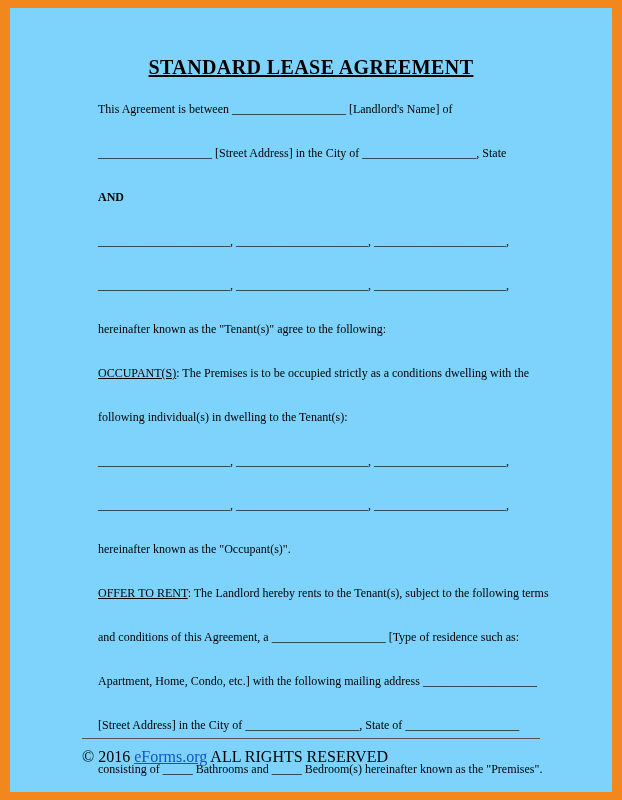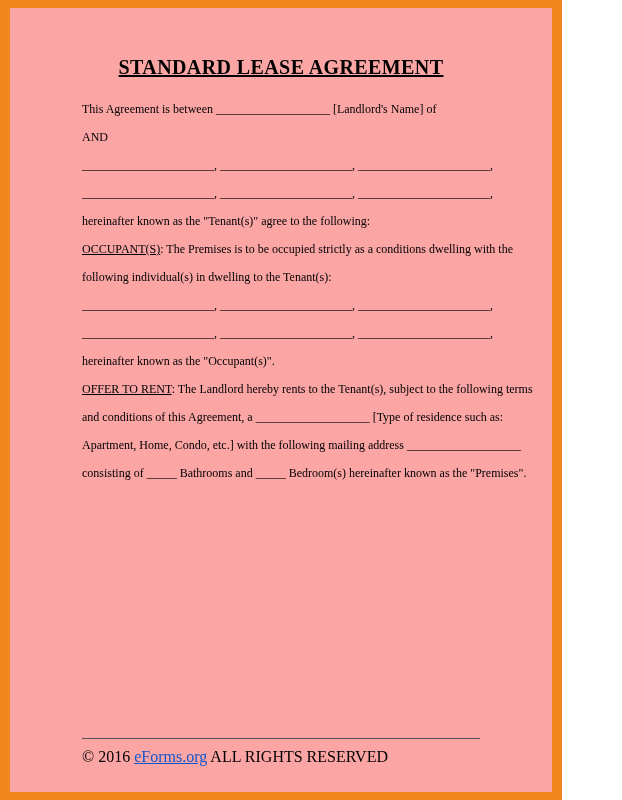--- a/index.html
+++ b/index.html
@@ -2,26 +2,26 @@
 <html style="--frame: #f1871d; --link: #1155cc;"><head>
 <meta charset="utf-8">
 <style>
   html, body {
     margin: 0;
     padding: 0;
     background: #ffffff;
   }
   .frame {
     box-sizing: border-box;
-    width: 562px;
+    width: 622px;
     height: 800px;
     border-style: solid;
     border-color: var(--frame, #f1871d);
     border-width: 8px 10px 8px 10px;
-    background: #fca5a5;
+    background: #7dd3fc;
     position: relative;
     font-family: "Liberation Serif", "DejaVu Serif", serif;
     color: #000000;
   }
   .page {
     box-sizing: border-box;
     position: relative;
     height: 100%;
     padding: 38px 72px 0 72px;
   }
@@ -29,29 +29,29 @@
     font-size: 20px;
     font-weight: bold;
     text-decoration: underline;
     text-align: center;
     letter-spacing: 0.4px;
     margin: 10px 0 16px 0;
   }
   .line {
     font-size: 12px;
     line-height: 28px;
-    margin: 0;
+    margin: 16px;
     white-space: nowrap;
   }
   .lead {
     font-weight: normal;
     text-decoration: underline;
   }
   .bold {
-    font-weight: normal;
+    font-weight: bold;
   }
   .checkbox {
     display: inline-block;
     width: 10px;
     height: 10px;
     border: 1px solid #000;
     margin-right: 6px;
     transform: translateY(1px);
   }
   .footer {
@@ -79,34 +79,36 @@
 </style>
 </head>
 <body>
 
 <div class="frame">
   <div class="page">
 
     <h1 class="title">STANDARD LEASE AGREEMENT</h1>
 
     <p class="line">This Agreement is between ___________________ [Landlord's Name] of</p>
+    <p class="line">___________________ [Street Address] in the City of ___________________, State</p>
     <p class="line bold">AND</p>
     <p class="line">______________________, ______________________, ______________________,</p>
     <p class="line">______________________, ______________________, ______________________,</p>
     <p class="line">hereinafter known as the "Tenant(s)" agree to the following:</p>
 
     <p class="line"><span class="lead">OCCUPANT(S)</span><span>: The Premises is to be occupied strictly as a conditions dwelling with the</span></p>
     <p class="line">following individual(s) in dwelling to the Tenant(s):</p>
     <p class="line">______________________, ______________________, ______________________,</p>
     <p class="line">______________________, ______________________, ______________________,</p>
     <p class="line">hereinafter known as the "Occupant(s)".</p>
 
     <p class="line"><span class="lead">OFFER TO RENT</span><span>: The Landlord hereby rents to the Tenant(s), subject to the following terms</span></p>
     <p class="line">and conditions of this Agreement, a ___________________ [Type of residence such as:</p>
     <p class="line">Apartment, Home, Condo, etc.] with the following mailing address ___________________</p>
+    <p class="line">[Street Address] in the City of ___________________, State of ___________________</p>
     <p class="line">consisting of _____ Bathrooms and _____ Bedroom(s) hereinafter known as the "Premises".</p>
 
 
 
 
     <div class="footer">
       <hr class="footer-rule">
       <p class="footer-text"><span>© 2016 </span><a class="link" href="#">eForms.org</a><span> ALL RIGHTS RESERVED</span></p>
     </div>
 

